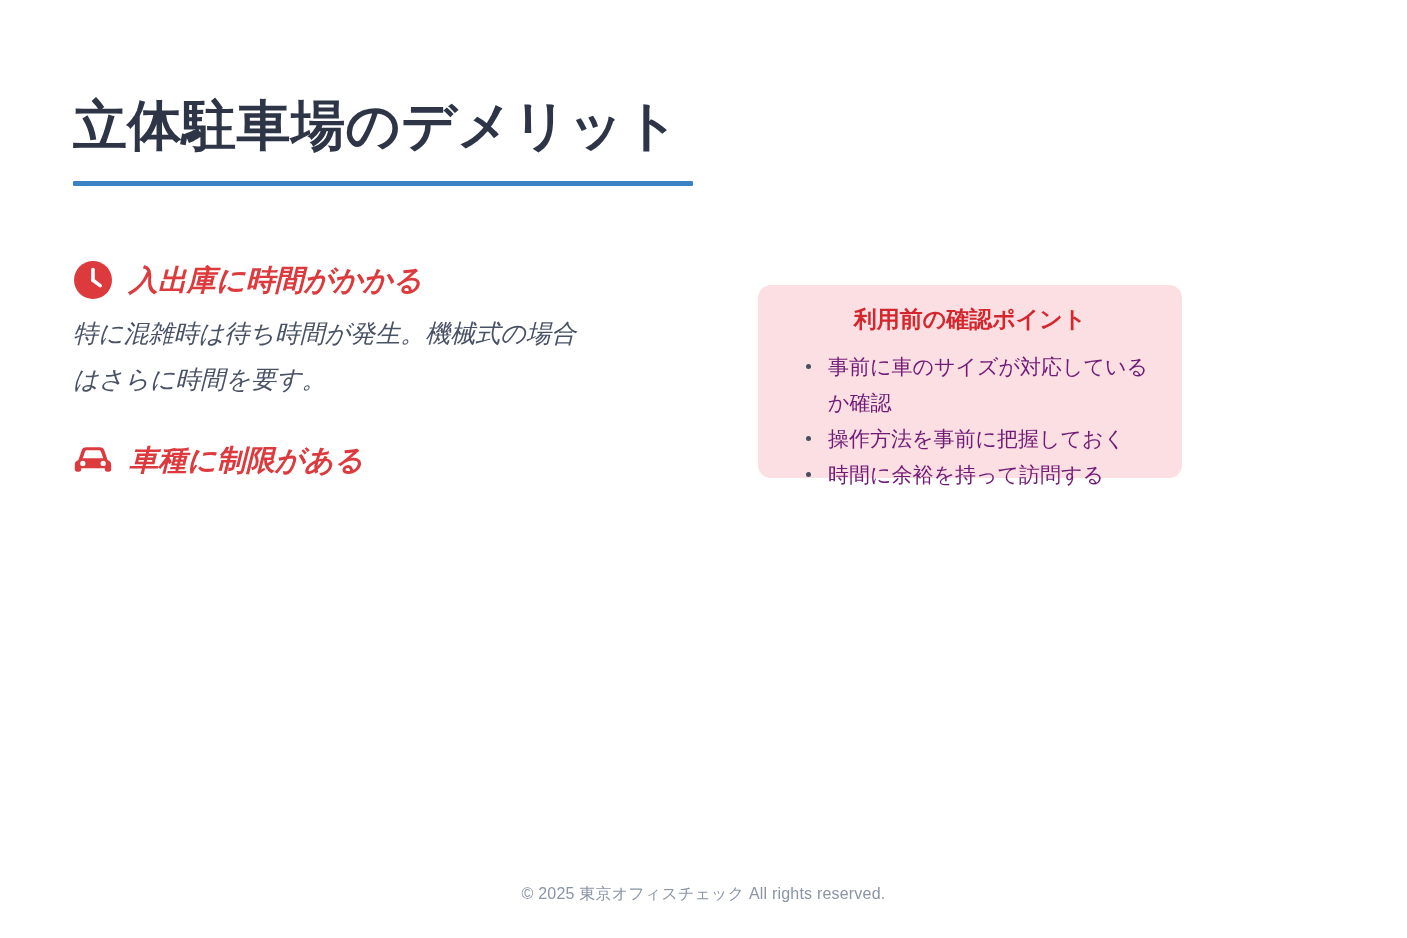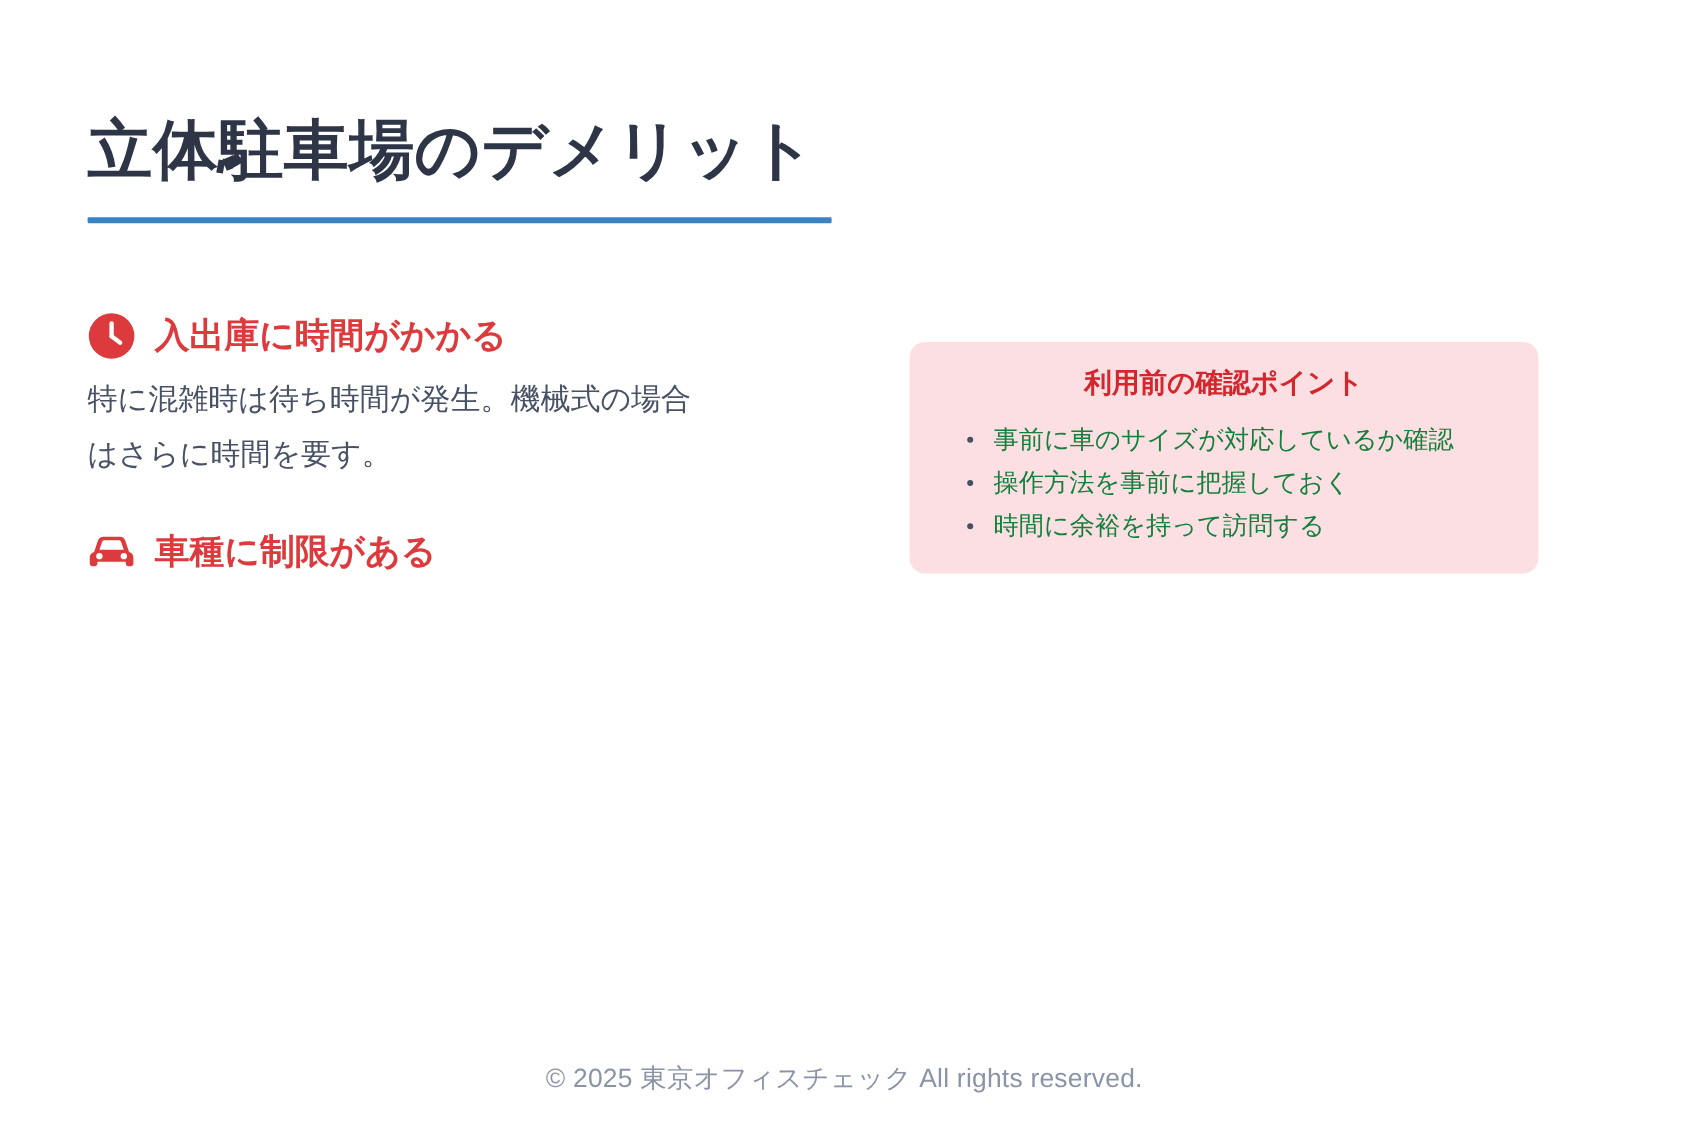--- a/index.html
+++ b/index.html
@@ -42,20 +42,21 @@
   
   #points-column {
     position: absolute;
     left: 73px;
     top: 258px;
     width: 600px;
   }
   .point-item {
     position: relative;
     margin-bottom: 36px;
+    font-style: italic;
   }
   .point-item:last-child { margin-bottom: 0; }
 
   .point-head {
     display: flex;
     align-items: center;
     gap: 16px;
     height: 44px;
   }
   .point-icon {
@@ -81,21 +82,21 @@
     line-height: 1.82;
     color: #495265;
     max-width: 520px;
   }
 
   
   #callout {
     position: absolute;
     left: 758px;
     top: 285px;
-    width: 524px;
+    width: 424px;
     height: 193px;
     box-sizing: border-box;
     background: #fcdfe2;
     border-radius: 13px;
     padding: 20px 26px 20px 26px;
   }
   #callout-title {
     text-align: center;
     font-size: 23px;
     font-weight: bold;
@@ -104,21 +105,21 @@
     margin-bottom: 14px;
   }
   #callout-list {
     list-style: none;
     margin: 0;
     padding: 0 0 0 18px;
   }
   #callout-list li {
     position: relative;
     font-size: 21px;
-    color: #15803d;
+    color: #701a75;
     line-height: 1.72;
     padding-left: 26px;
   }
   #callout-list li::before {
     content: "";
     position: absolute;
     left: 4px;
     top: 15px;
     width: 5px;
     height: 5px;
@@ -126,21 +127,21 @@
     background: #454f61;
   }
 
   
   #footer {
     position: absolute;
     left: 0;
     right: 0;
     top: 884px;
     text-align: center;
-    font-size: 22px;
+    font-size: 16px;
     color: #8a94a6;
     letter-spacing: 0.2px;
   }
 </style>
 </head>
 <body>
 
 <div id="slide-title">立体駐車場のデメリット</div>
 <div id="title-rule"></div>
 

